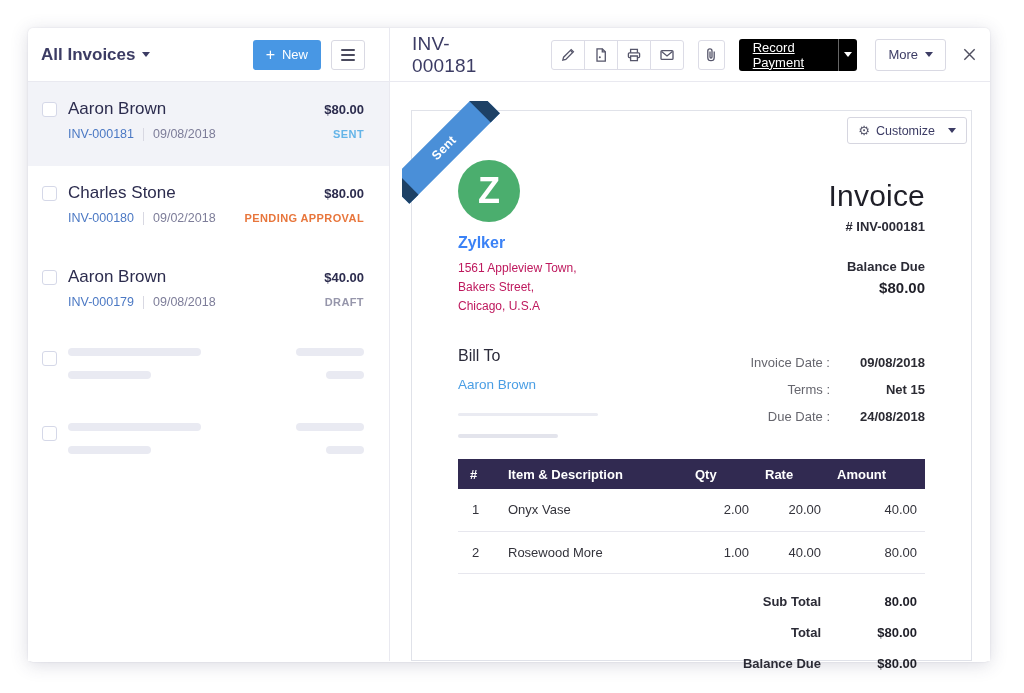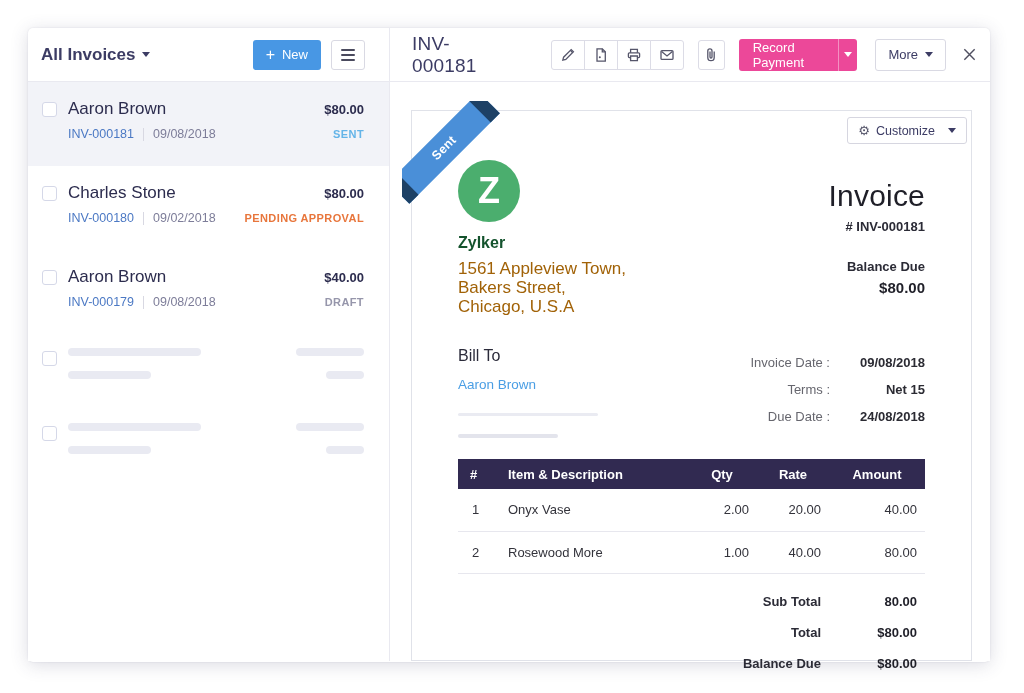--- a/index.html
+++ b/index.html
@@ -72,40 +72,40 @@
   .gear { font-family:"DejaVu Sans",sans-serif; font-size:13px; color:#55556a; line-height:1; }
   .ribbon { position:absolute; top:-10px; left:-10px; width:150px; height:150px; overflow:hidden; pointer-events:none; }
   .ribbon .band { position:absolute; left:-22px; top:32px; width:128px; height:30px;
                   transform:rotate(-45deg); background:#4a8fd8; color:#fff; text-align:center;
                   line-height:30px; font-size:12.5px; font-weight:600; letter-spacing:.3px; }
   .ribbon .band::before, .ribbon .band::after { content:""; position:absolute; top:0; width:13px; height:100%; background:#1d4166; }
   .ribbon .band::before { left:0; } .ribbon .band::after { right:0; }
   .top-block { display:flex; justify-content:space-between; margin-top:49px; }
   .logo { width:62px; height:62px; border-radius:50%; background:#4bae6e; color:#fff; font-size:36px;
           font-weight:700; display:flex; align-items:center; justify-content:center; }
-  .company-name { font-size:16px; font-weight:700; color:#14532d; margin-top:12px; }
-  .company-addr { font-size:17px; color:#a16207; line-height:19px; margin-top:7px; }
+  .company-name { font-size:16px; font-weight:700; color:#3b82f6; margin-top:12px; }
+  .company-addr { font-size:12px; color:#be185d; line-height:19px; margin-top:7px; }
   .doc-col { text-align:right; }
   .doc-title { font-size:30px; font-weight:500; color:#1f1f28; margin-top:19px; letter-spacing:.2px; }
   .doc-number { font-size:13px; font-weight:700; color:#2b2b36; margin-top:6px; }
   .bd-label { font-size:13px; font-weight:700; color:#2b2b36; margin-top:25px; }
   .bd-value { font-size:15px; font-weight:700; color:#1f1f28; margin-top:5px; }
   .mid-block { display:flex; justify-content:space-between; margin-top:31px; }
   .billto-label { font-size:16px; color:#2b2b3a; }
   .billto-link { font-size:13.5px; color:#4a9ee4; margin-top:12px; cursor:pointer; display:inline-block; }
   .ph-line1 { width:140px; height:3px; background:#eaebf2; border-radius:2px; margin-top:20px; }
   .ph-line2 { width:100px; height:4px; background:#e3e4ec; border-radius:2px; margin-top:18px; }
   .meta-table { margin-top:2px; }
   .meta-row { display:flex; justify-content:flex-end; align-items:baseline; padding:6px 0; }
   .meta-label { font-size:13px; color:#66666e; text-align:right; }
   .meta-value { width:95px; font-size:13px; font-weight:600; color:#2b2b33; text-align:right; }
   
   .items { width:100%; border-collapse:collapse; margin-top:21px; }
   .items thead tr { background:#312a51; color:#fff; }
-  .items th { font-size:13px; font-weight:600; height:30px; padding:0 8px; text-align:center; }
+  .items th { font-size:13px; font-weight:600; height:30px; padding:0 8px; text-align:left; }
   .items th.c-idx { width:40px; text-align:left; padding-left:12px; }
   .items th.c-item { text-align:left; padding-left:10px; }
   .items th.c-qty { width:70px; } .items th.c-rate { width:72px; } .items th.c-amt { width:96px; }
   .items td { font-size:13px; color:#33333b; height:42px; padding:0 8px; border-bottom:1px solid #e7e7ee; text-align:right; }
   .items td.c-idx { text-align:left; padding-left:14px; }
   .items td.c-item { text-align:left; padding-left:10px; }
   
   .totals { margin-top:12px; }
   .total-row { display:flex; justify-content:flex-end; align-items:flex-start; padding:8px 8px 8px 0; }
   .total-label { font-size:13px; font-weight:600; color:#2b2b36; text-align:right; }
@@ -166,21 +166,21 @@
             </svg>
         </button>
       </div>
 
       <button class="tool-btn tool-single">
         <svg class="ic" width="16" height="16" viewBox="0 0 16 16" fill="none" stroke="#55556a" stroke-width="1.3">
             <path d="M11.2 4.4v6a3.2 3.2 0 0 1-6.4 0V3.9a2.1 2.1 0 0 1 4.2 0v6.2a1 1 0 0 1-2 0V4.6"></path>
           </svg>
       </button>
 
-      <div class="btn-rp" style="background-color: #ec4899;">
+      <div class="btn-rp" style="background-color: #000000; text-decoration: underline;">
         <div class="rp-main">
           <span>Record Payment</span>
         </div>
         <div class="rp-caret">
           <span class="caret"></span>
         </div>
       </div>
 
       <button class="btn-more">
         <span>More</span>

